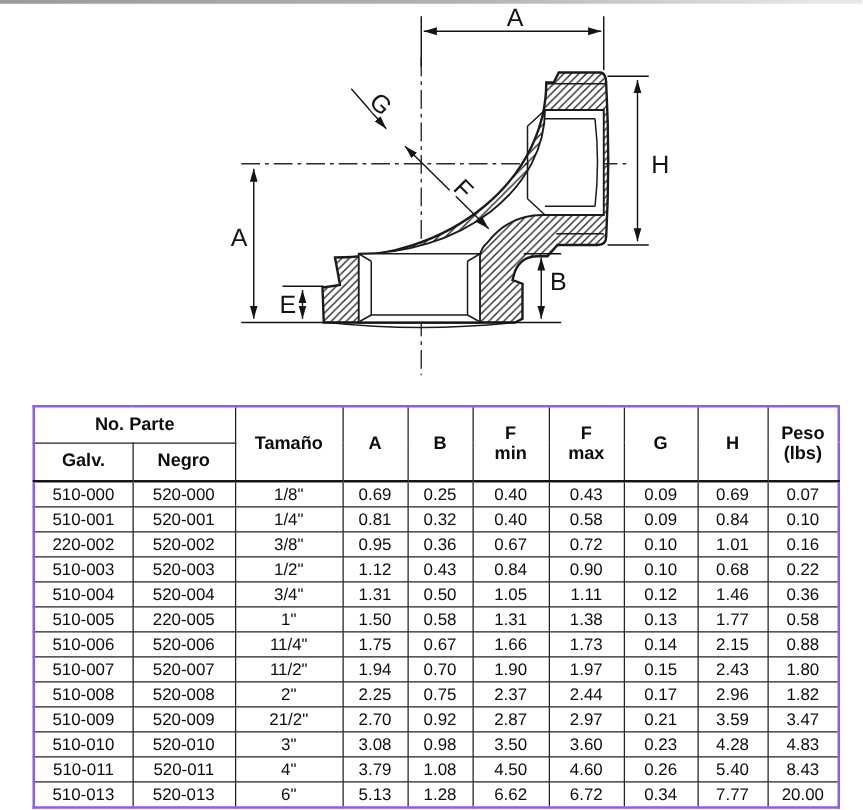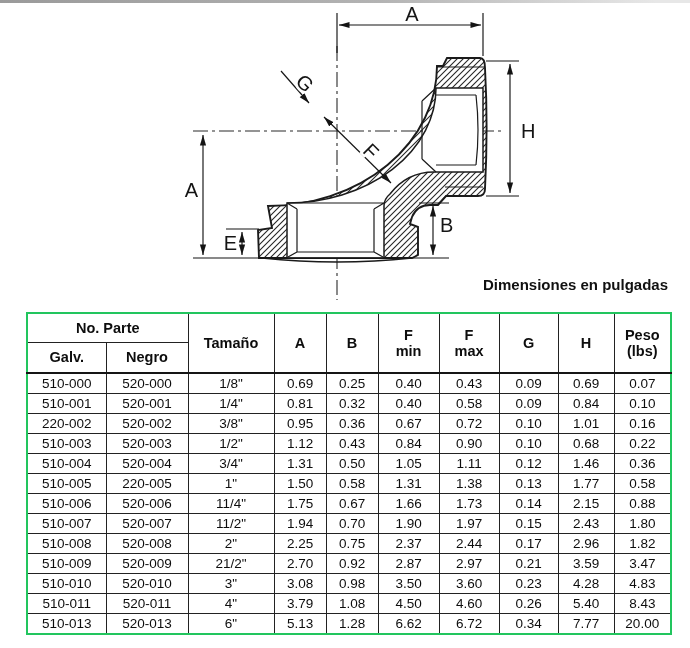--- a/index.html
+++ b/index.html
@@ -10,23 +10,23 @@
   .top-strip {
     position:absolute; left:0; top:0; width:690px; height:3px;
     background:linear-gradient(to right,#9a9a9a,#b3b3b3 55%,#e7e7e7 95%);
   }
   .diagram-svg { position:absolute; left:0; top:0; }
   .caption {
     position:absolute; left:0; top:276px; width:668px; text-align:right;
     font-size:15px; font-weight:bold; color:#111;
   }
   table.dim-table {
-    position:absolute; left:26px; top:312px; width:644px;
+    position:absolute; left:26px; top:324px; width:644px;
     border-collapse:collapse; table-layout:fixed;
-    border:2px solid #22c55e;
+    border:2px solid #8b5cf6;
   }
   .dim-table th, .dim-table td {
     border:1px solid #222; text-align:center; vertical-align:middle;
     padding:0; overflow:hidden;
   }
   .dim-table thead th { font-size:14.5px; font-weight:bold; color:#0d0d0d; }
   .dim-table thead tr.hrow1 { height:29px; }
   .dim-table thead tr.hrow2 { height:31px; }
   .dim-table thead th { border-bottom-width:1px; }
   .dim-table thead tr.hrow2 th, .dim-table thead th.span2 { border-bottom:2px solid #151515; }
@@ -83,21 +83,20 @@
 
     <text class="dimlabel" x="412" y="21" text-anchor="middle">A</text>
     <text class="dimlabel" x="521" y="138" text-anchor="start">H</text>
     <text class="dimlabel" x="198" y="197" text-anchor="end">A</text>
     <text class="dimlabel" x="237" y="250" text-anchor="end">E</text>
     <text class="dimlabel" x="440" y="232" text-anchor="start">B</text>
     <text class="dimlabel knockout" x="366" y="156" text-anchor="middle" transform="rotate(45 366 156)">F</text>
     <text class="dimlabel knockout" x="300" y="88" text-anchor="middle" transform="rotate(45 300 88)">G</text>
   </svg>
 
-  <div class="caption">Dimensiones en pulgadas</div>
 
   <table class="dim-table">
     <colgroup>
       <col style="width:79px">
         <col style="width:82px">
         <col style="width:86px">
       <col style="width:52px">
         <col style="width:52px">
         <col style="width:61px">
       <col style="width:60px">

